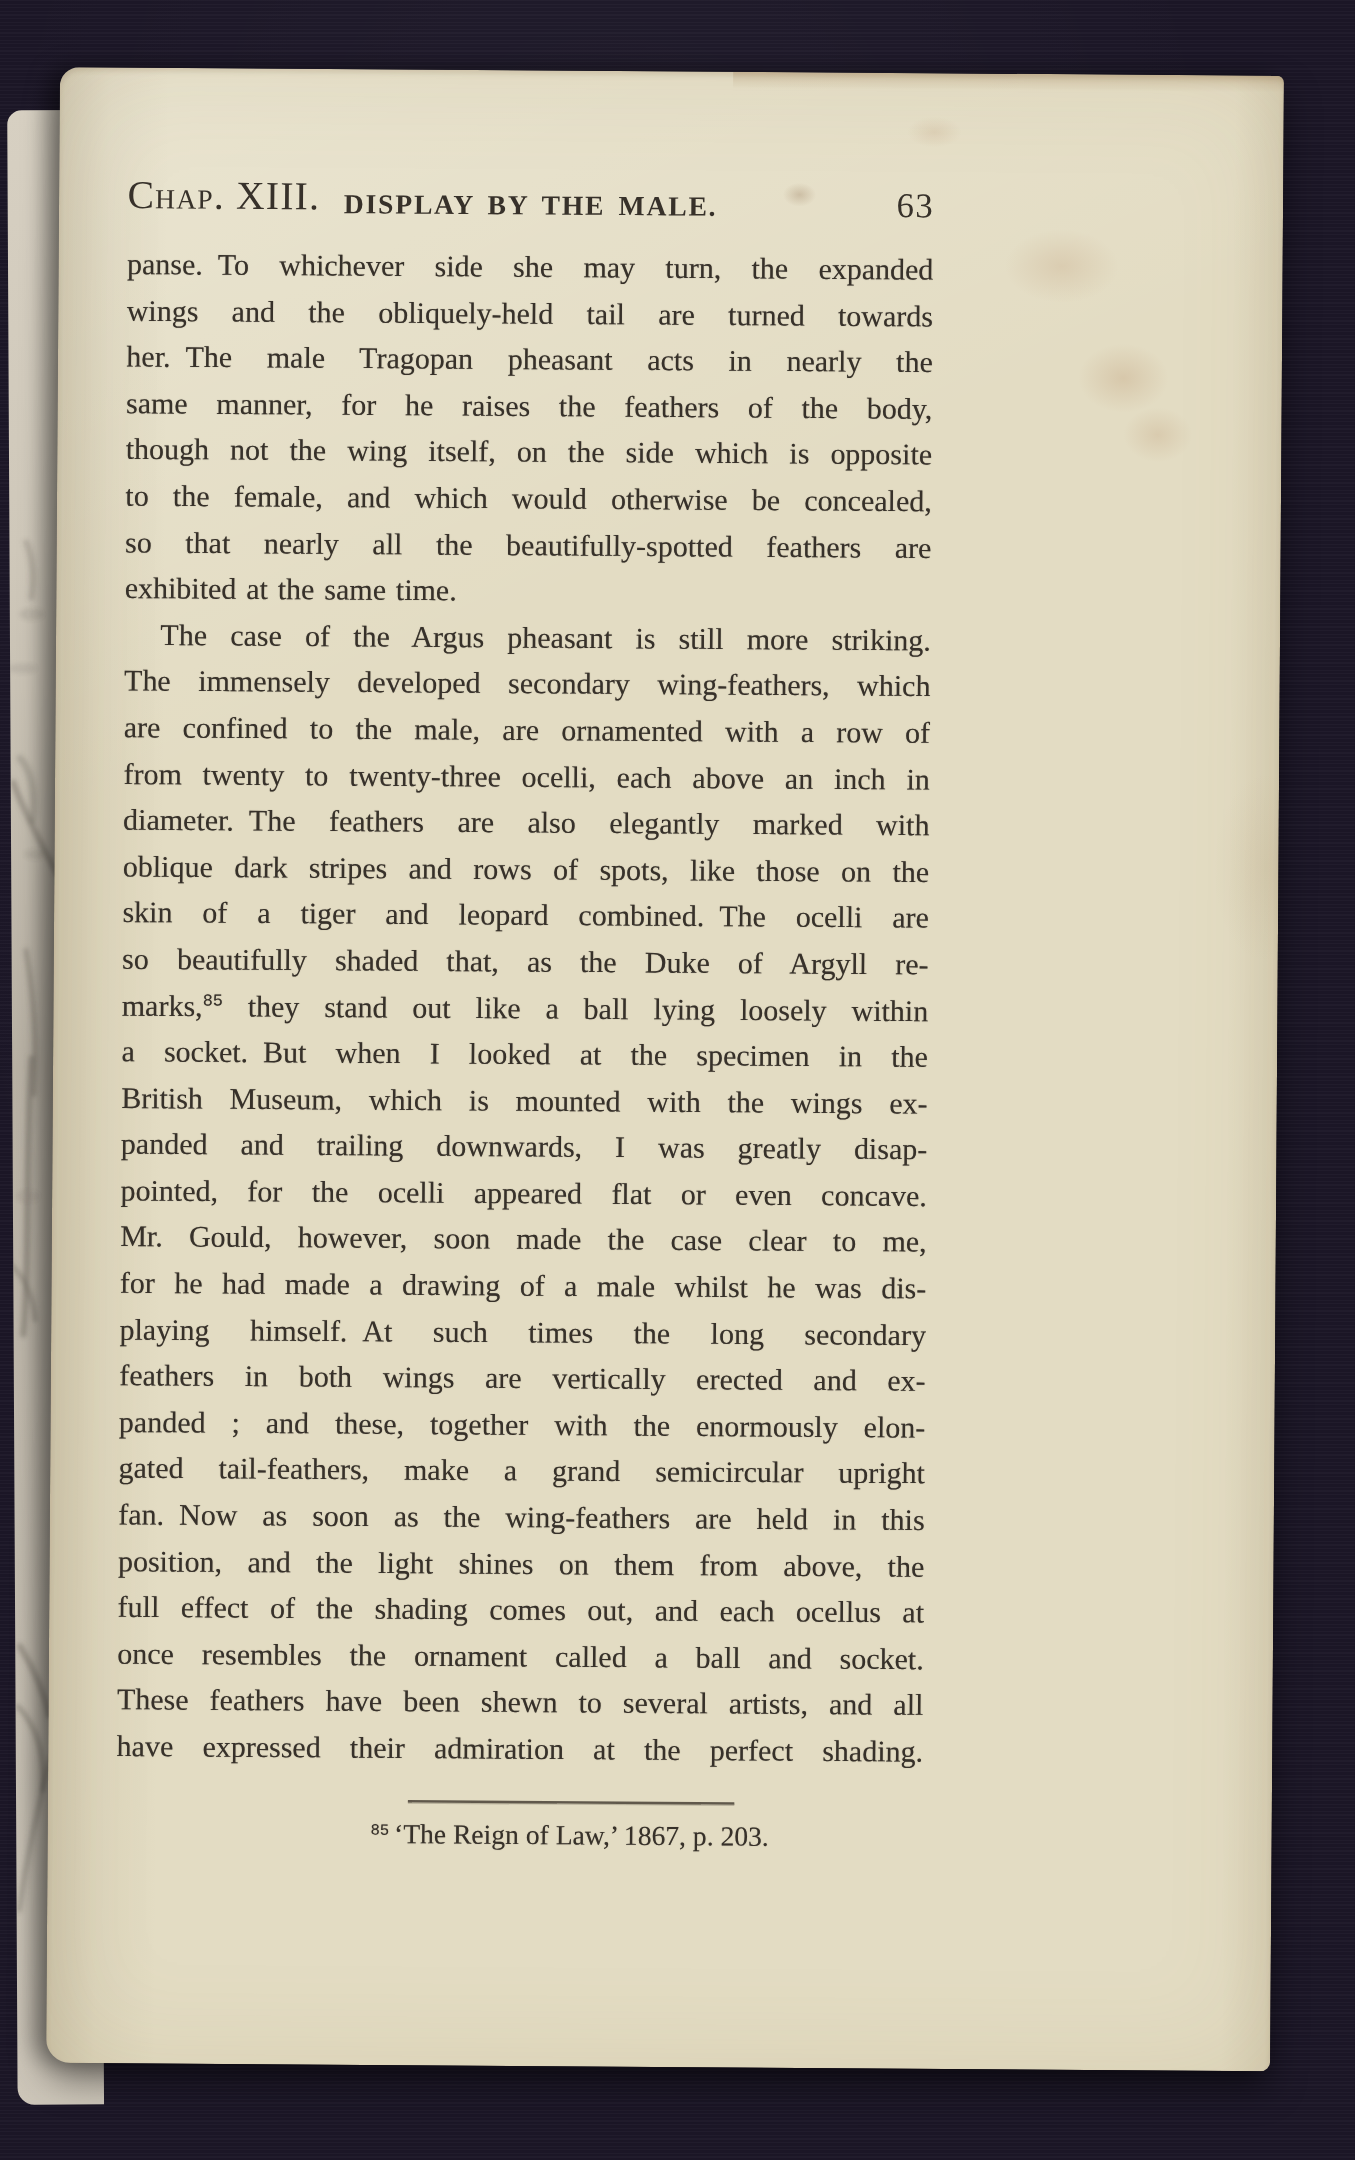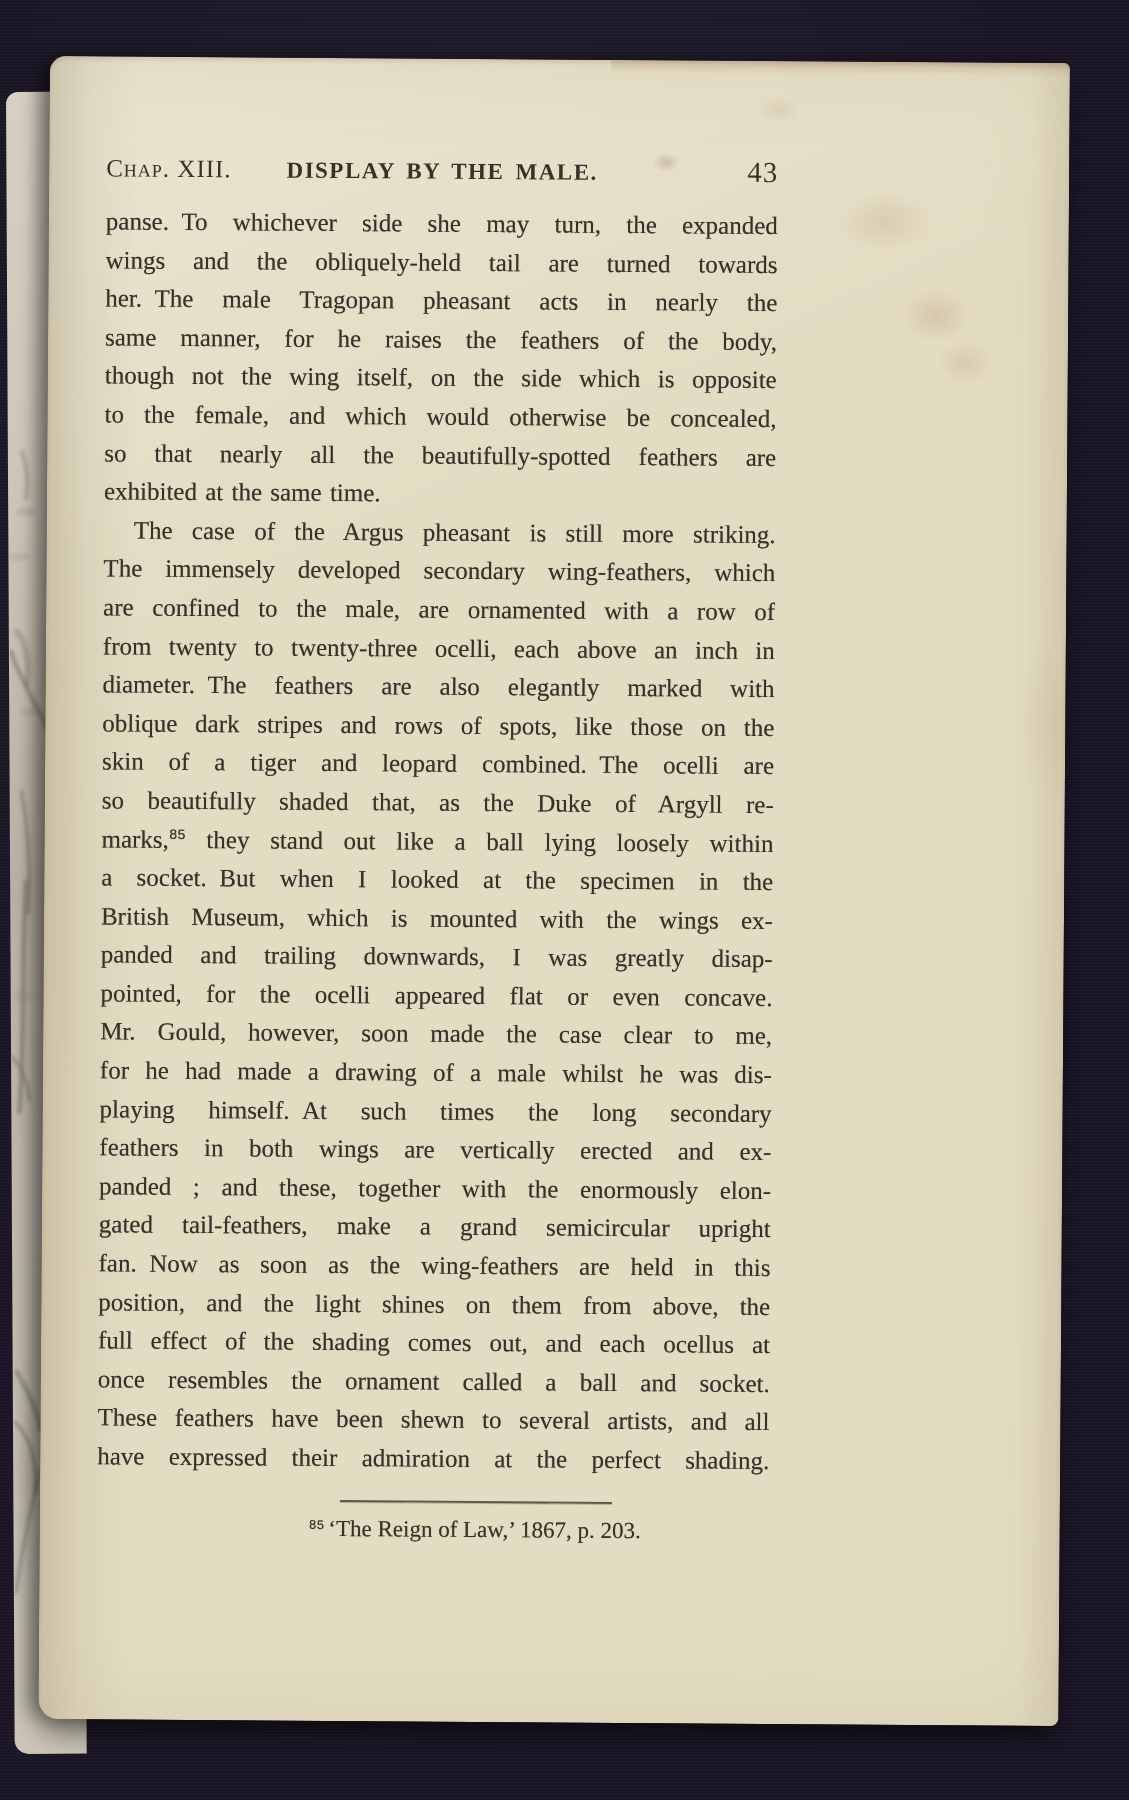--- a/index.html
+++ b/index.html
@@ -45,21 +45,21 @@
   .s2{left:850px;top:224px;width:76px;height:58px;background:radial-gradient(ellipse,rgba(168,118,74,.20),transparent 70%);}
   .s3{left:888px;top:277px;width:58px;height:46px;background:radial-gradient(ellipse,rgba(168,118,74,.17),transparent 70%);}
   .s4{left:603px;top:92px;width:28px;height:20px;background:radial-gradient(ellipse,rgba(130,95,60,.25),transparent 70%);}
   .s5{left:706px;top:36px;width:46px;height:26px;background:radial-gradient(ellipse,rgba(168,118,74,.14),transparent 70%);}
   .s6{left:965px;top:580px;width:90px;height:160px;background:radial-gradient(ellipse,rgba(150,115,70,.08),transparent 70%);}
   .top-fox{position:absolute;left:55%;top:0;right:0;height:14px;
     background:linear-gradient(180deg,rgba(140,100,55,.22),transparent);pointer-events:none;}
 
   
   .hdr{position:absolute;left:57px;top:86px;width:672px;height:40px;}
-  .chap{position:absolute;left:0;bottom:0;font-variant:small-caps;font-size:25px;letter-spacing:1px;margin-top:27px;}
+  .chap{position:absolute;left:0;bottom:0;font-variant:small-caps;font-size:33px;letter-spacing:1px;margin-top:27px;}
   .rtitle{position:absolute;left:0;right:0;bottom:0;text-align:center;font-size:23px;font-weight:700;
     letter-spacing:1.5px;word-spacing:4px;}
   .pgnum{position:absolute;right:0;bottom:-2px;font-size:29px;letter-spacing:1px;}
 
   
   .text-block{position:absolute;left:57px;top:146px;width:672px;font-size:25px;}
   .tline{
     height:38.6px;line-height:38.6px;overflow:hidden;
     text-align:justify;text-align-last:justify;word-spacing:2px;
     text-shadow:0 0 .7px rgba(55,49,42,.55);
@@ -112,21 +112,21 @@
   <div class="stain s1" data-interactable="false"></div>
   <div class="stain s2" data-interactable="false"></div>
   <div class="stain s3" data-interactable="false"></div>
   <div class="stain s4" data-interactable="false"></div>
   <div class="stain s5" data-interactable="false"></div>
   <div class="stain s6" data-interactable="false"></div>
 
   <div class="hdr" data-interactable="false">
     <span class="chap" data-interactable="false">Chap. XIII.</span>
     <span class="rtitle" data-interactable="false">DISPLAY BY THE MALE.</span>
-    <span class="pgnum" data-interactable="false">43</span>
+    <span class="pgnum" data-interactable="false">63</span>
   </div>
 
   <div class="text-block" data-interactable="false">
       <div class="tline" data-interactable="false">panse. To whichever side she may turn, the expanded</div>
       <div class="tline" data-interactable="false">wings and the obliquely-held tail are turned towards</div>
       <div class="tline" data-interactable="false">her. The male Tragopan pheasant acts in nearly the</div>
       <div class="tline" data-interactable="false">same manner, for he raises the feathers of the body,</div>
       <div class="tline" data-interactable="false">though not the wing itself, on the side which is opposite</div>
       <div class="tline" data-interactable="false">to the female, and which would otherwise be concealed,</div>
       <div class="tline" data-interactable="false">so that nearly all the beautifully-spotted feathers are</div>

